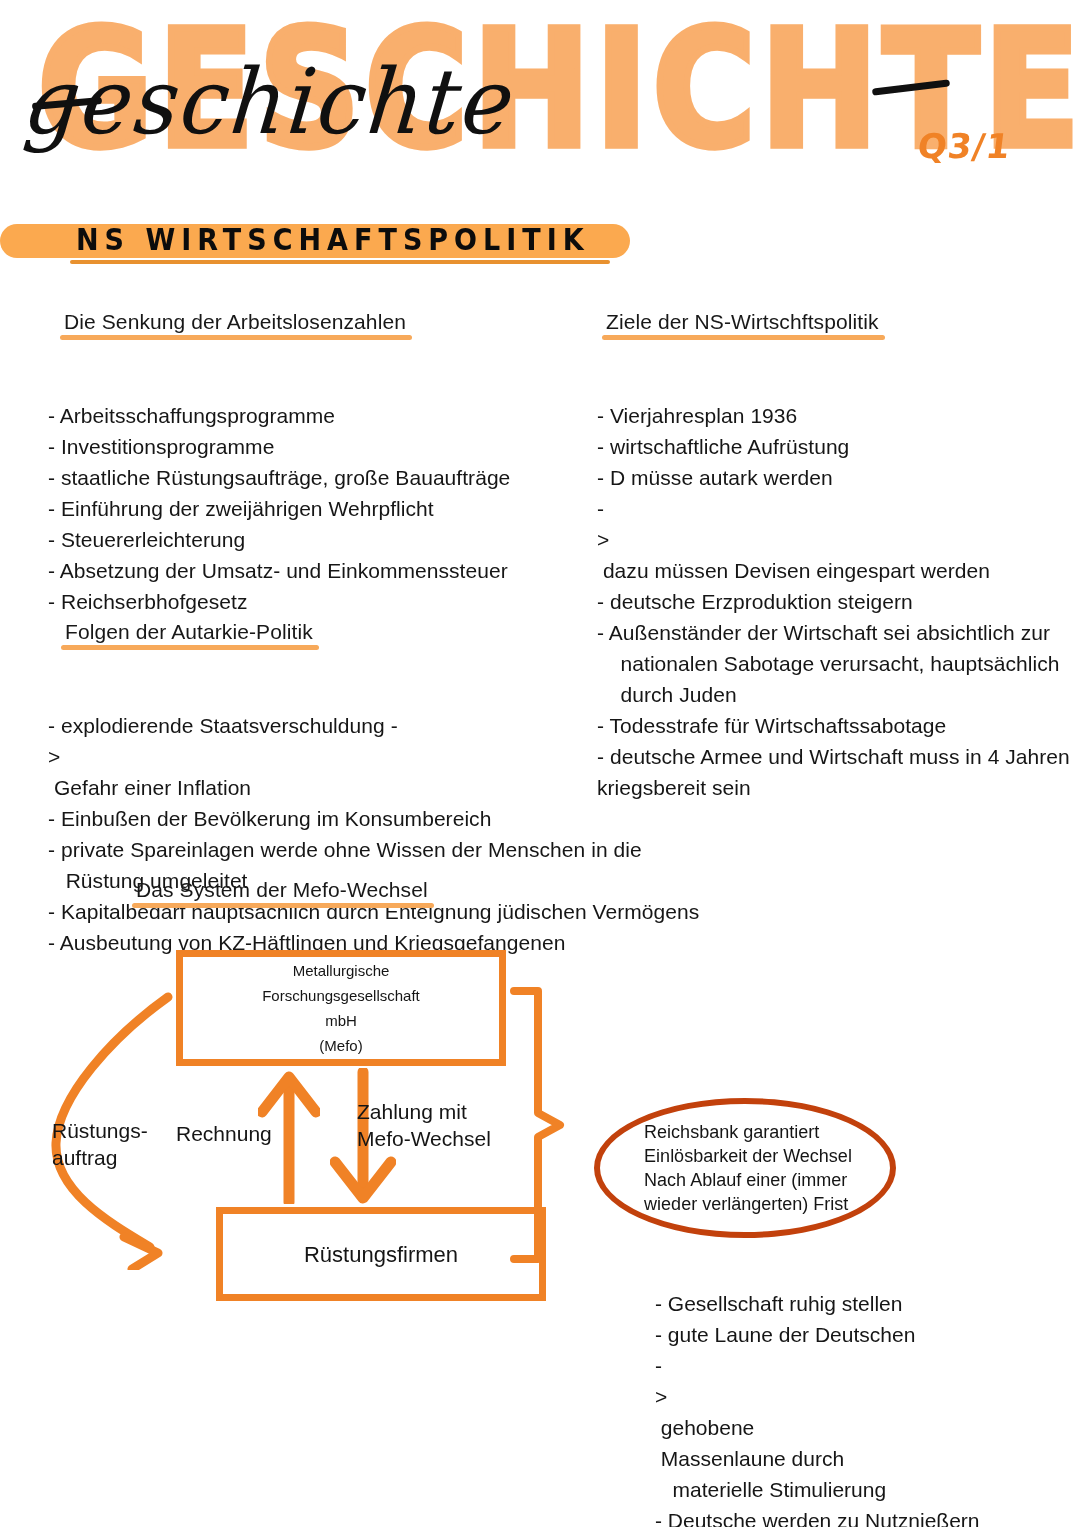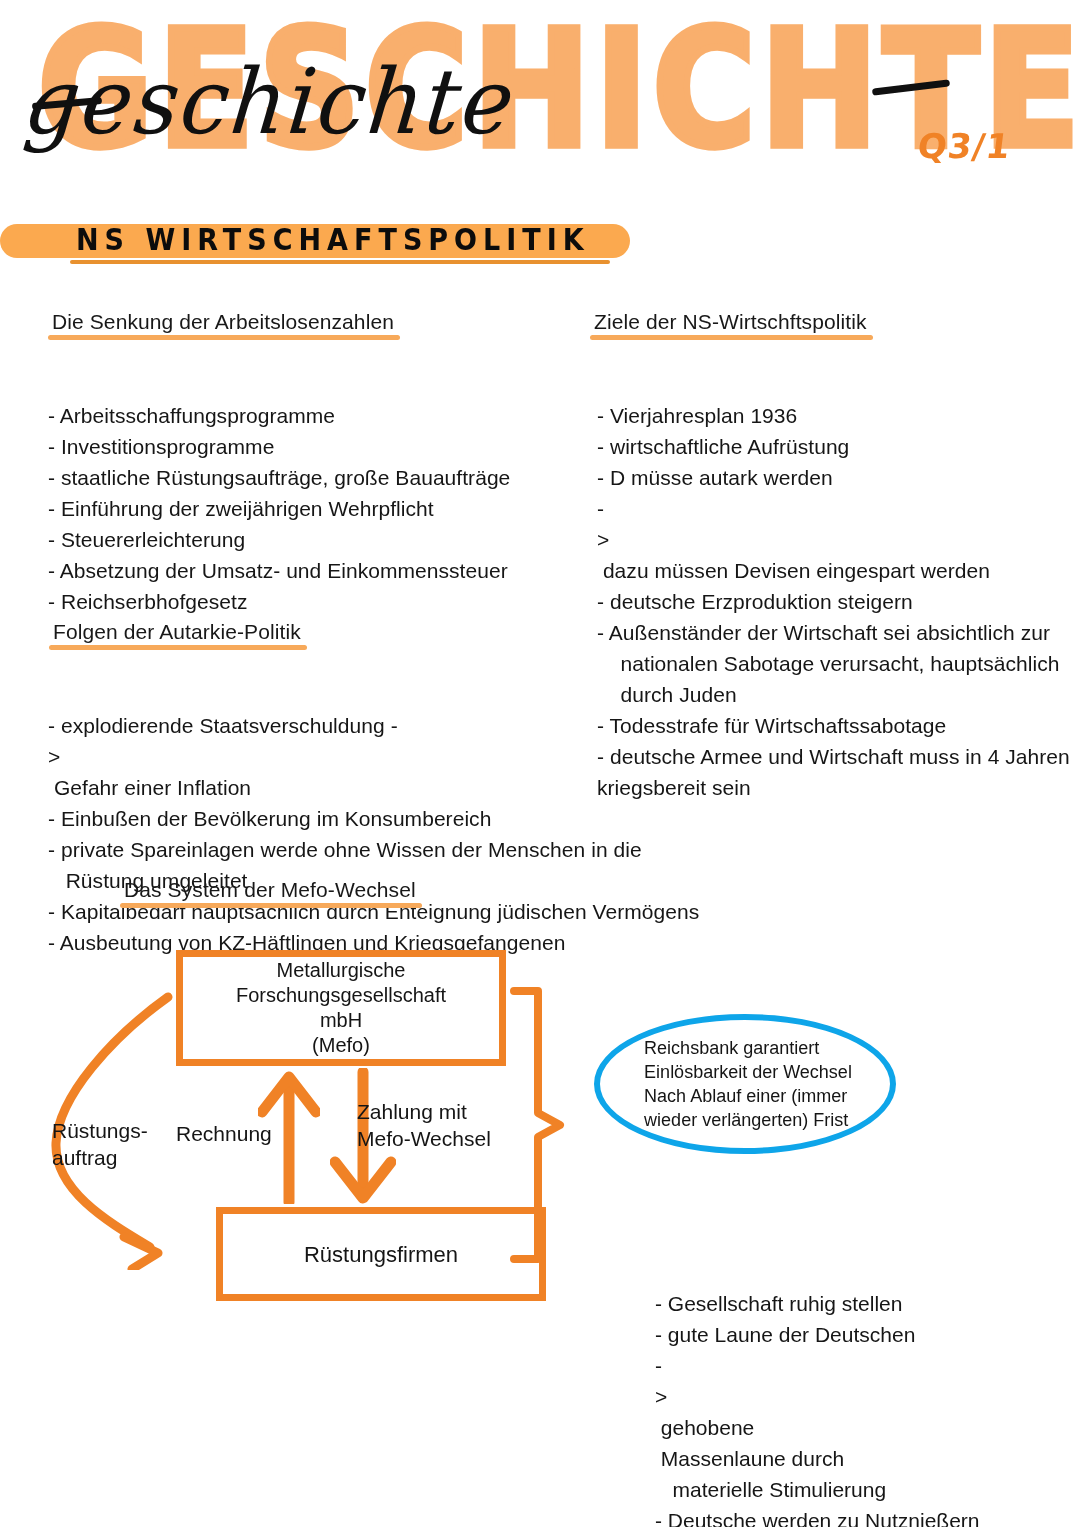--- a/index.html
+++ b/index.html
@@ -59,44 +59,45 @@
   }
   #banner-underline{
     position:absolute;left:70px;top:260px;width:540px;height:4px;
     background:#E8912F;border-radius:3px;
   }
 
   
   .heading{
     position:absolute;font-size:21px;color:#181818;white-space:nowrap;
     letter-spacing:.1px;
+    margin-left:12px;
   }
   .heading .hl{
     position:relative;display:inline-block;padding-bottom:2px;
   }
   .heading .hl::after{
     content:"";position:absolute;left:-4px;right:-6px;bottom:-4px;height:5px;
     background:#F7A95A;border-radius:3px;
   }
   .body-list{
     position:absolute;font-size:21px;line-height:31px;color:#161616;
     letter-spacing:.05px;white-space:pre;margin-top:38px;
   }
   .dbox{
     position:absolute;border:7px solid #F08226;background:#ffffff;
     display:flex;align-items:center;justify-content:center;text-align:center;
-    font-size:20px;line-height:25px;color:#151515;
+    font-size:15px;line-height:25px;color:#151515;
   }
   .dlabel{
     position:absolute;font-size:21px;line-height:27px;color:#151515;
     white-space:pre;
   }
   #ellipse{
-    position:absolute;left:594px;top:1014px;width:290px;height:128px;
-    border:6px solid #0ea5e9;border-radius:50%;
+    position:absolute;left:594px;top:1098px;width:290px;height:128px;
+    border:6px solid #c2410c;border-radius:50%;
     display:flex;align-items:center;justify-content:center;
   }
   #ellipse-text{
     font-size:18px;line-height:24px;color:#151515;white-space:pre;
     text-align:left;padding-left:6px;
   }
 
   
   #bottom-notes{
     position:absolute;left:655px;top:1288px;

